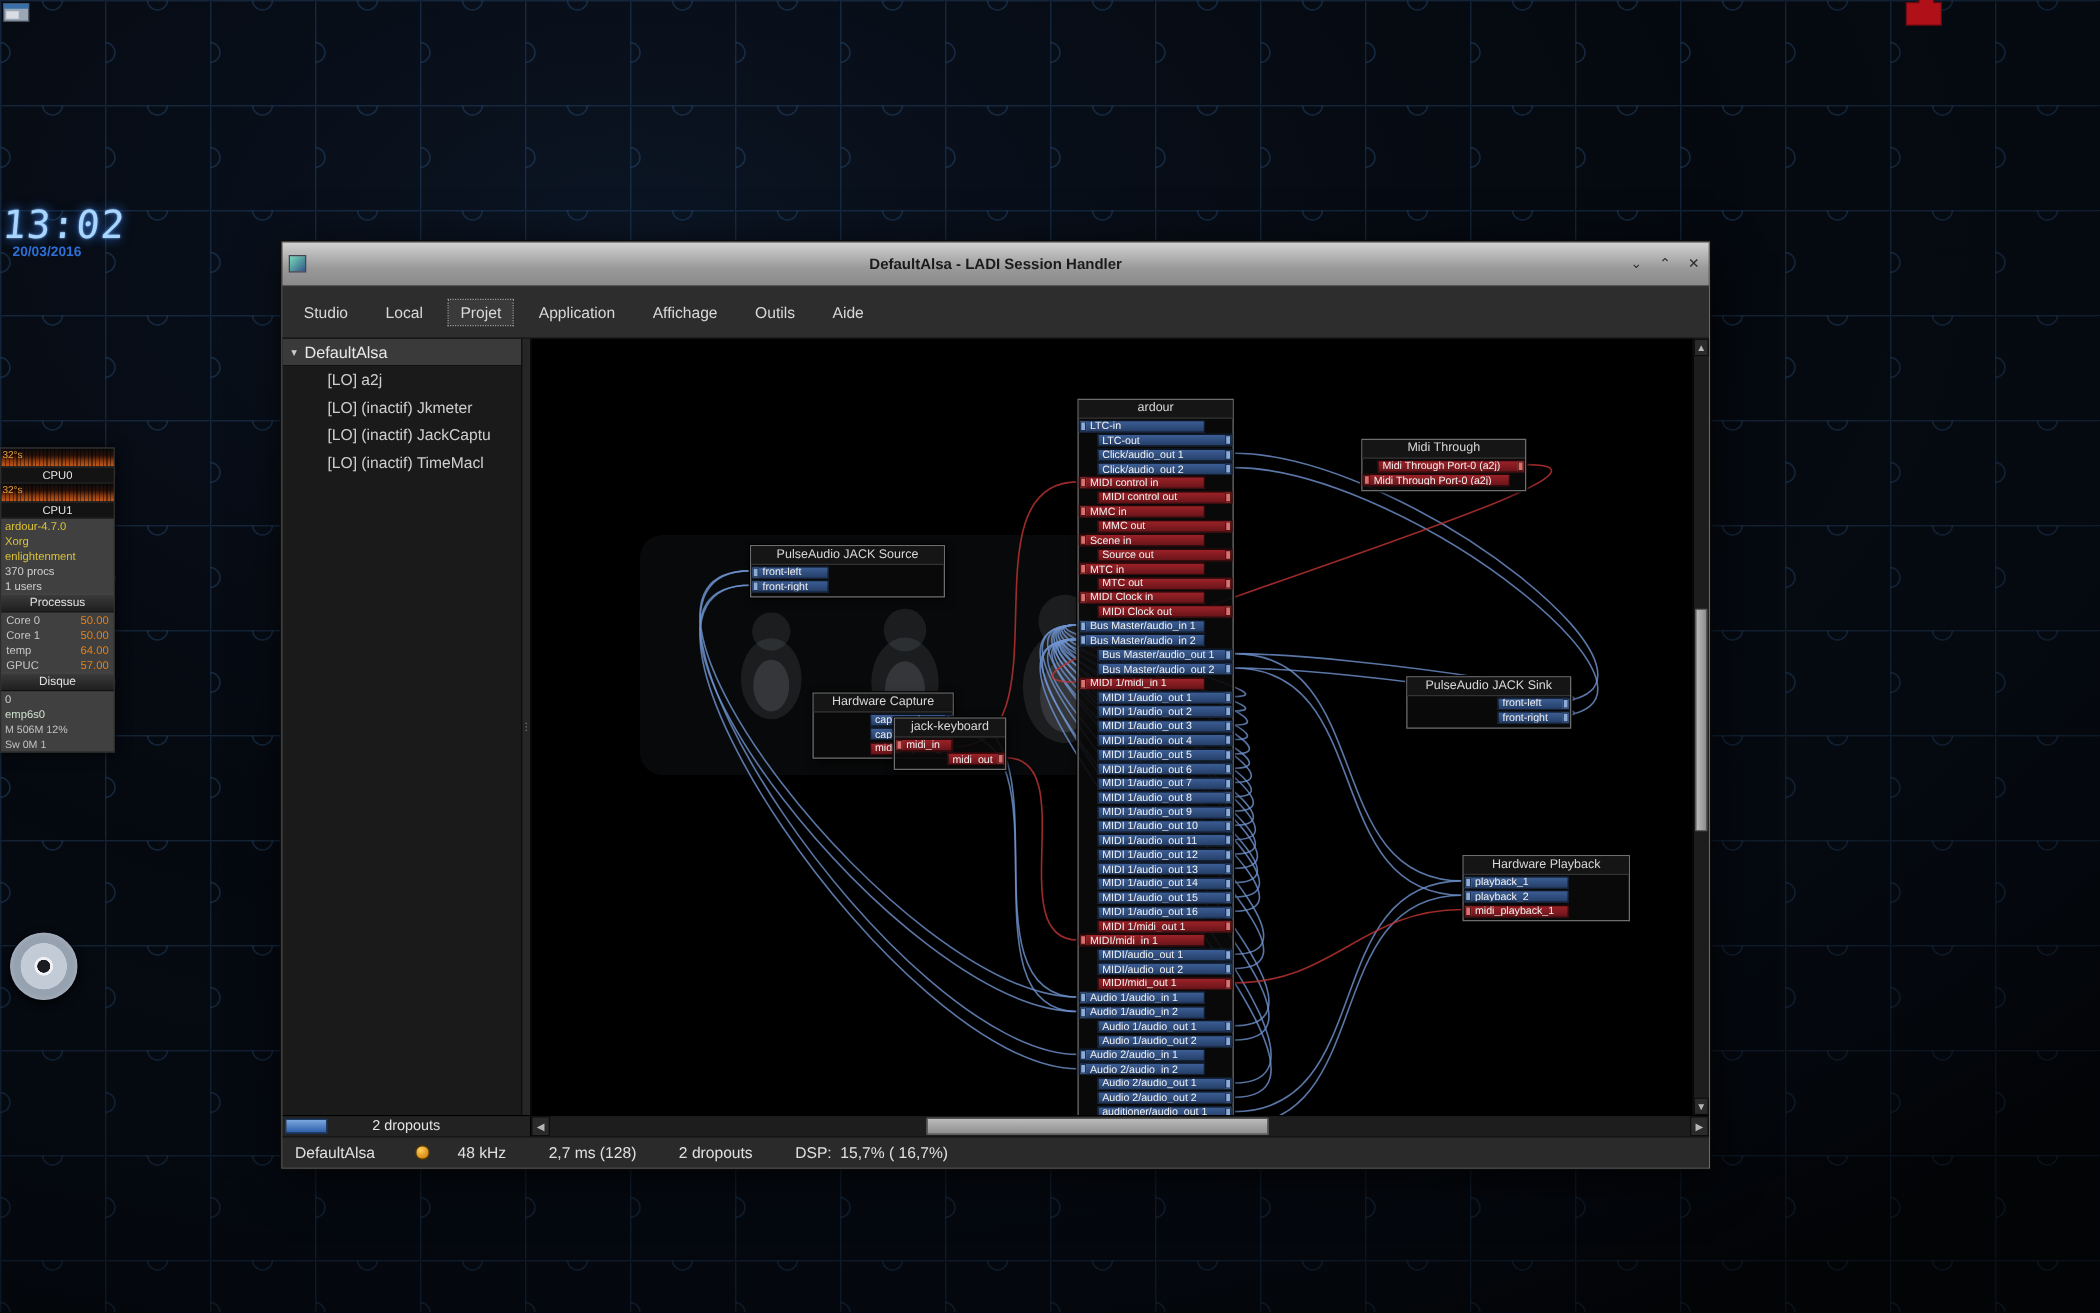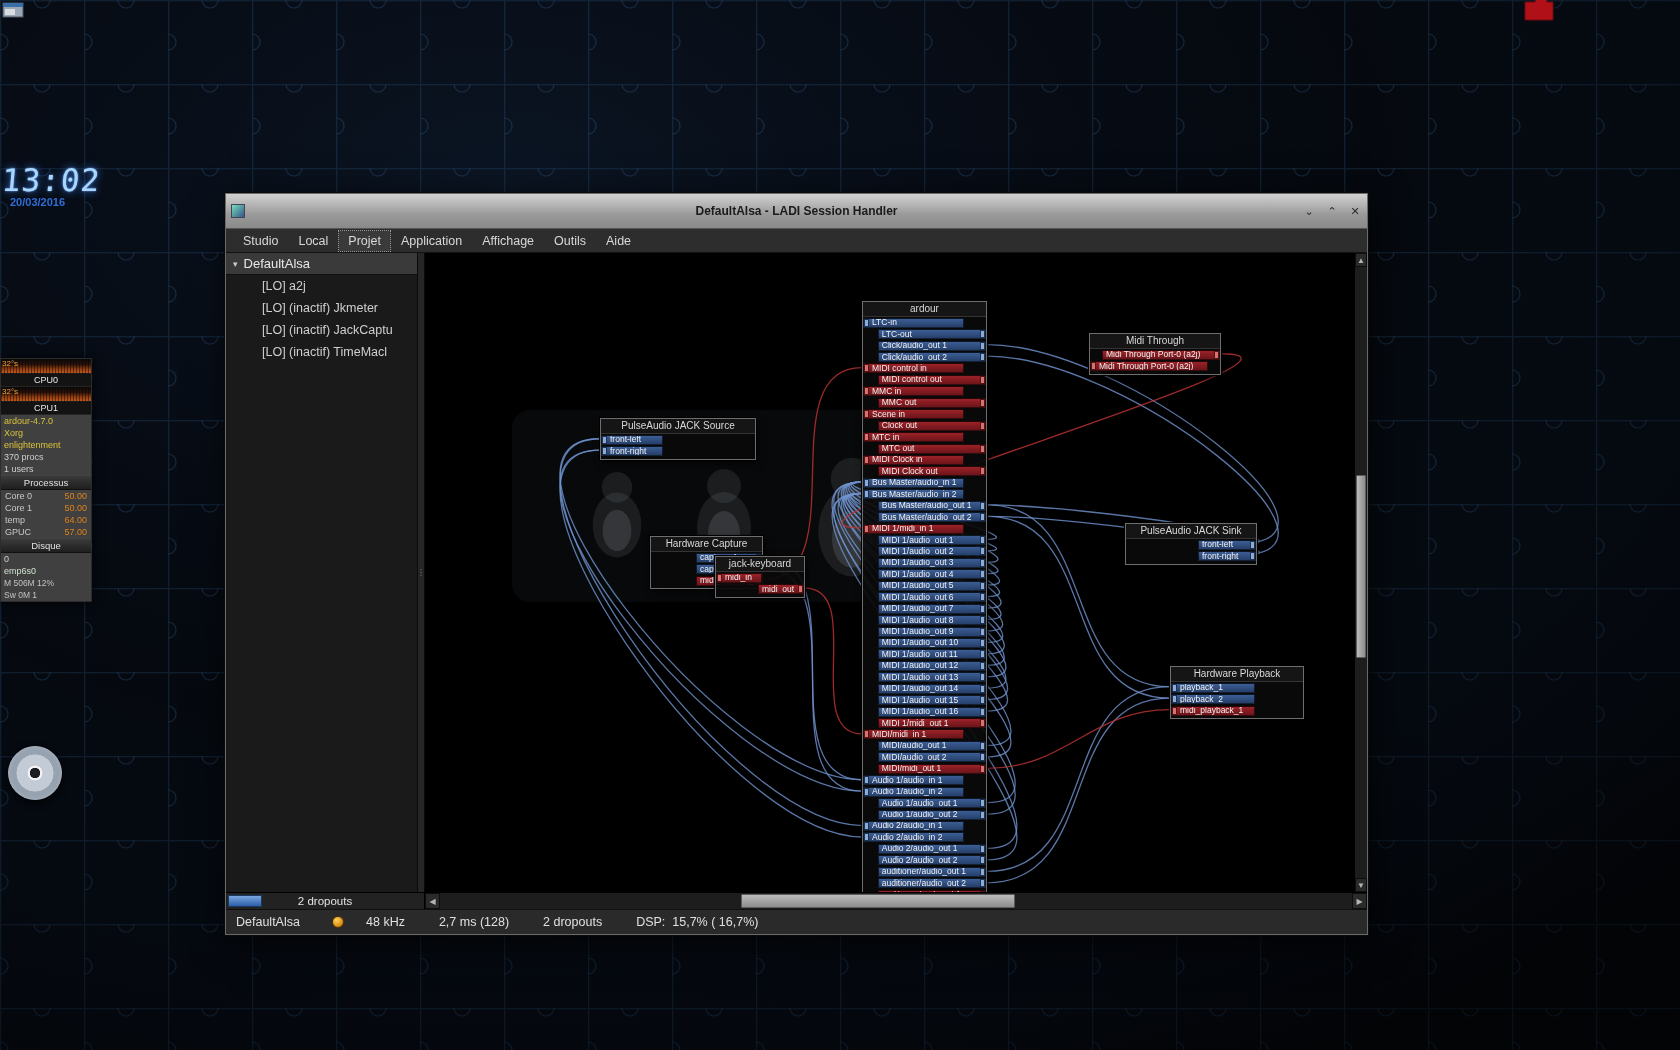--- a/index.html
+++ b/index.html
@@ -36,21 +36,21 @@
   
   .window{position:absolute;left:225px;top:193px;width:1143px;height:742px;background:#1e1e1e;
     border:1px solid #6a6a6a;outline:1px solid #0a0a0a;box-shadow:4px 8px 34px rgba(0,0,0,.75);
     display:flex;flex-direction:column;}
   .titlebar{height:35px;background:linear-gradient(#d2d2d2,#9a9a9a 60%,#8a8a8a);display:flex;align-items:center;padding:0 5px;position:relative;border-bottom:1px solid #555;}
   .window-icon{width:14px;height:14px;border:1px solid #445;background:linear-gradient(135deg,#7db,#358);z-index:1;}
   .titlebar .title{position:absolute;left:0;right:0;text-align:center;font-size:12px;color:#1b1b1b;font-weight:bold;}
   .win-buttons{margin-left:auto;display:flex;gap:9px;z-index:1;}
   .win-btn{font-size:11px;line-height:14px;color:#2c2c2c;width:14px;text-align:center;cursor:default;}
 
-  .menubar{height:24px;background:#2d2d2d;border-bottom:1px solid #121212;display:flex;align-items:center;padding:0 8px;gap:2px;}
+  .menubar{height:42px;background:#2d2d2d;border-bottom:1px solid #121212;display:flex;align-items:center;padding:0 8px;gap:12px;}
   .menu-item{color:#d8d8d8;font-size:12.5px;padding:3px 9px;white-space:nowrap;}
   .menu-item.focused{outline:1px dotted #9a9a9a;background:#3a3a3a;}
 
   .main{flex:1;display:flex;min-height:0;}
   .treepanel{width:192px;background:#1a1a1a;border-right:1px solid #0b0b0b;overflow:hidden;}
   .tree-root{display:flex;align-items:center;gap:6px;background:#3a3a3a;color:#e8e8e8;font-size:13px;padding:3px 7px;border-bottom:1px solid #101010;}
   .tree-caret{font-size:9px;color:#cccccc;}
   .tree-item{color:#cfcfcf;font-size:12.5px;padding:4px 2px 4px 36px;white-space:nowrap;overflow:hidden;}
   .splitter{width:7px;background:#262626;border-right:1px solid #0b0b0b;display:flex;align-items:center;justify-content:center;color:#888;font-size:8px;letter-spacing:0;}
 
@@ -323,21 +323,21 @@
               </div>
             </div>
             <div class="port midi side-l">
               <div class="pbox">
                 <span class="pin"></span>
                 <span class="plabel">Scene in</span>
               </div>
             </div>
             <div class="port midi side-r">
               <div class="pbox">
-                <span class="plabel">Clock out</span>
+                <span class="plabel">Source out</span>
                 <span class="pin"></span>
               </div>
             </div>
             <div class="port midi side-l">
               <div class="pbox">
                 <span class="pin"></span>
                 <span class="plabel">MTC in</span>
               </div>
             </div>
             <div class="port midi side-r">

